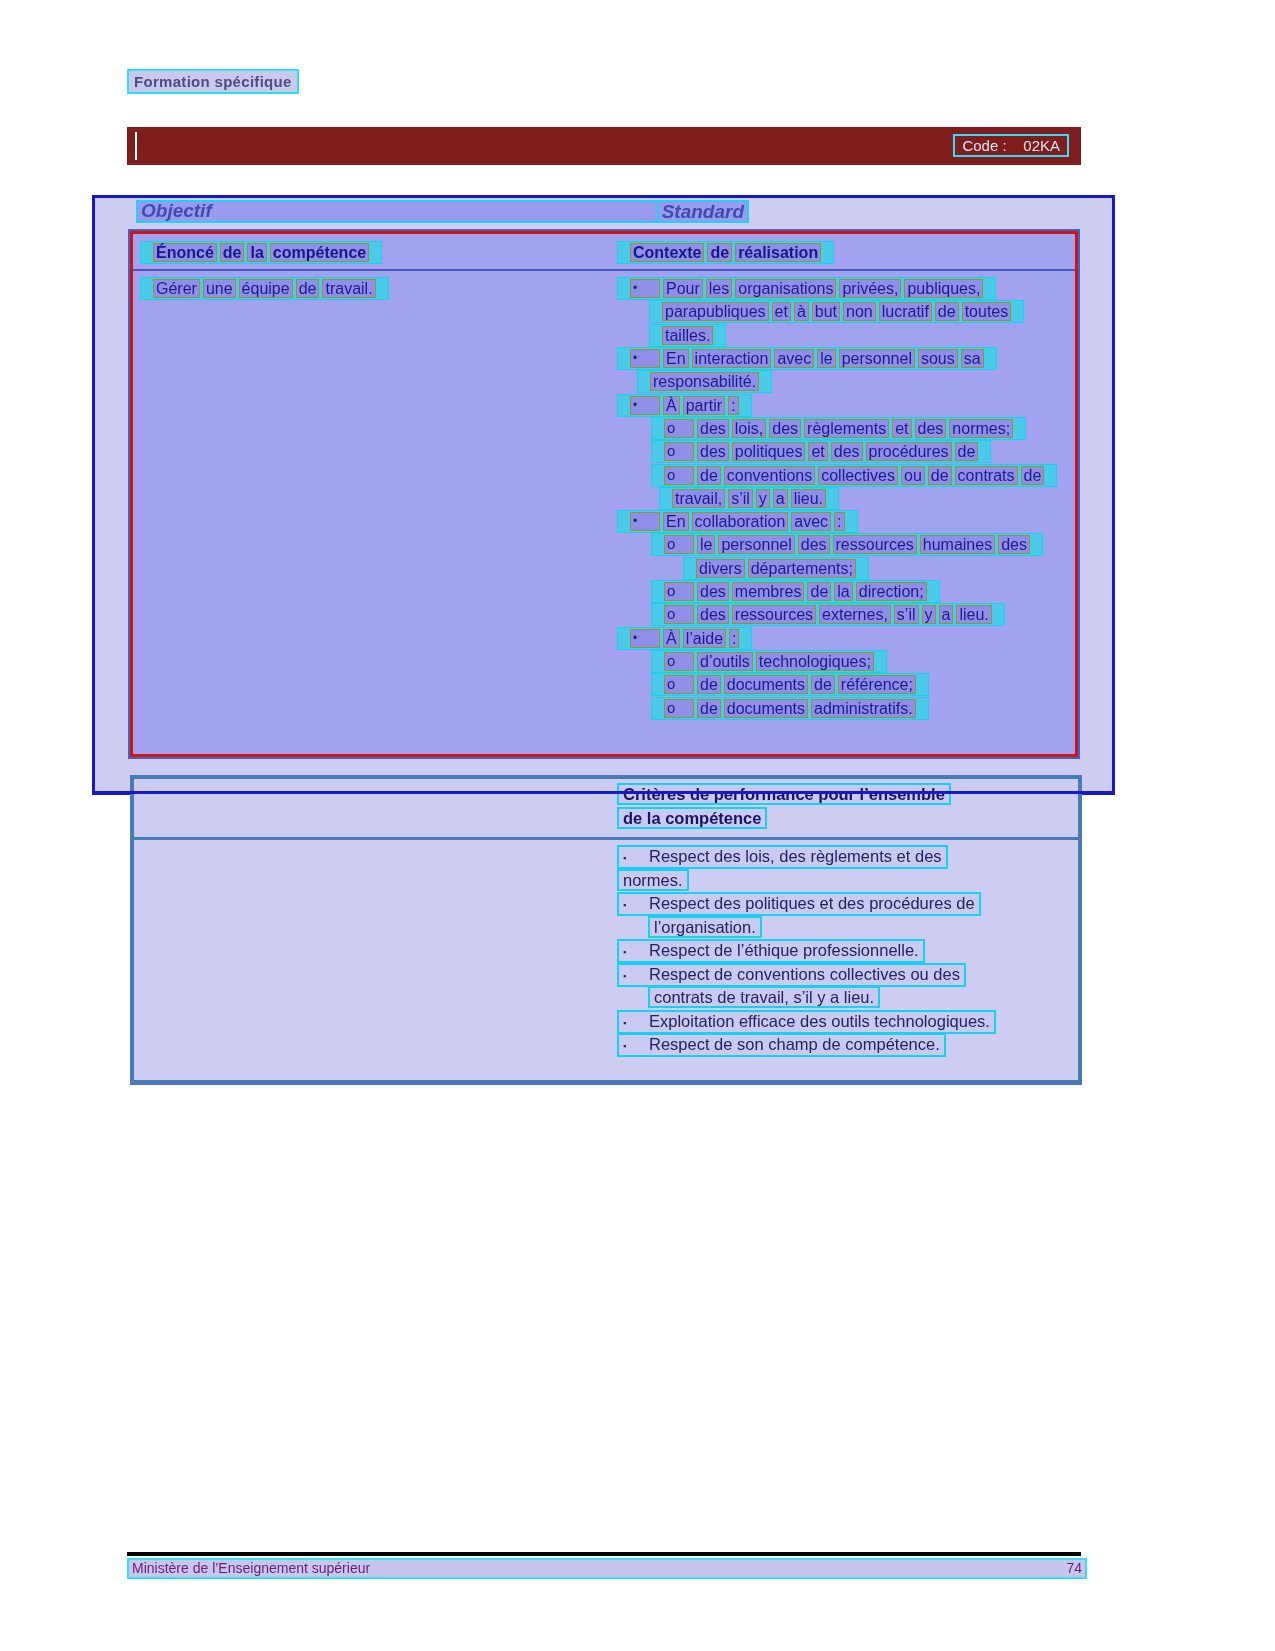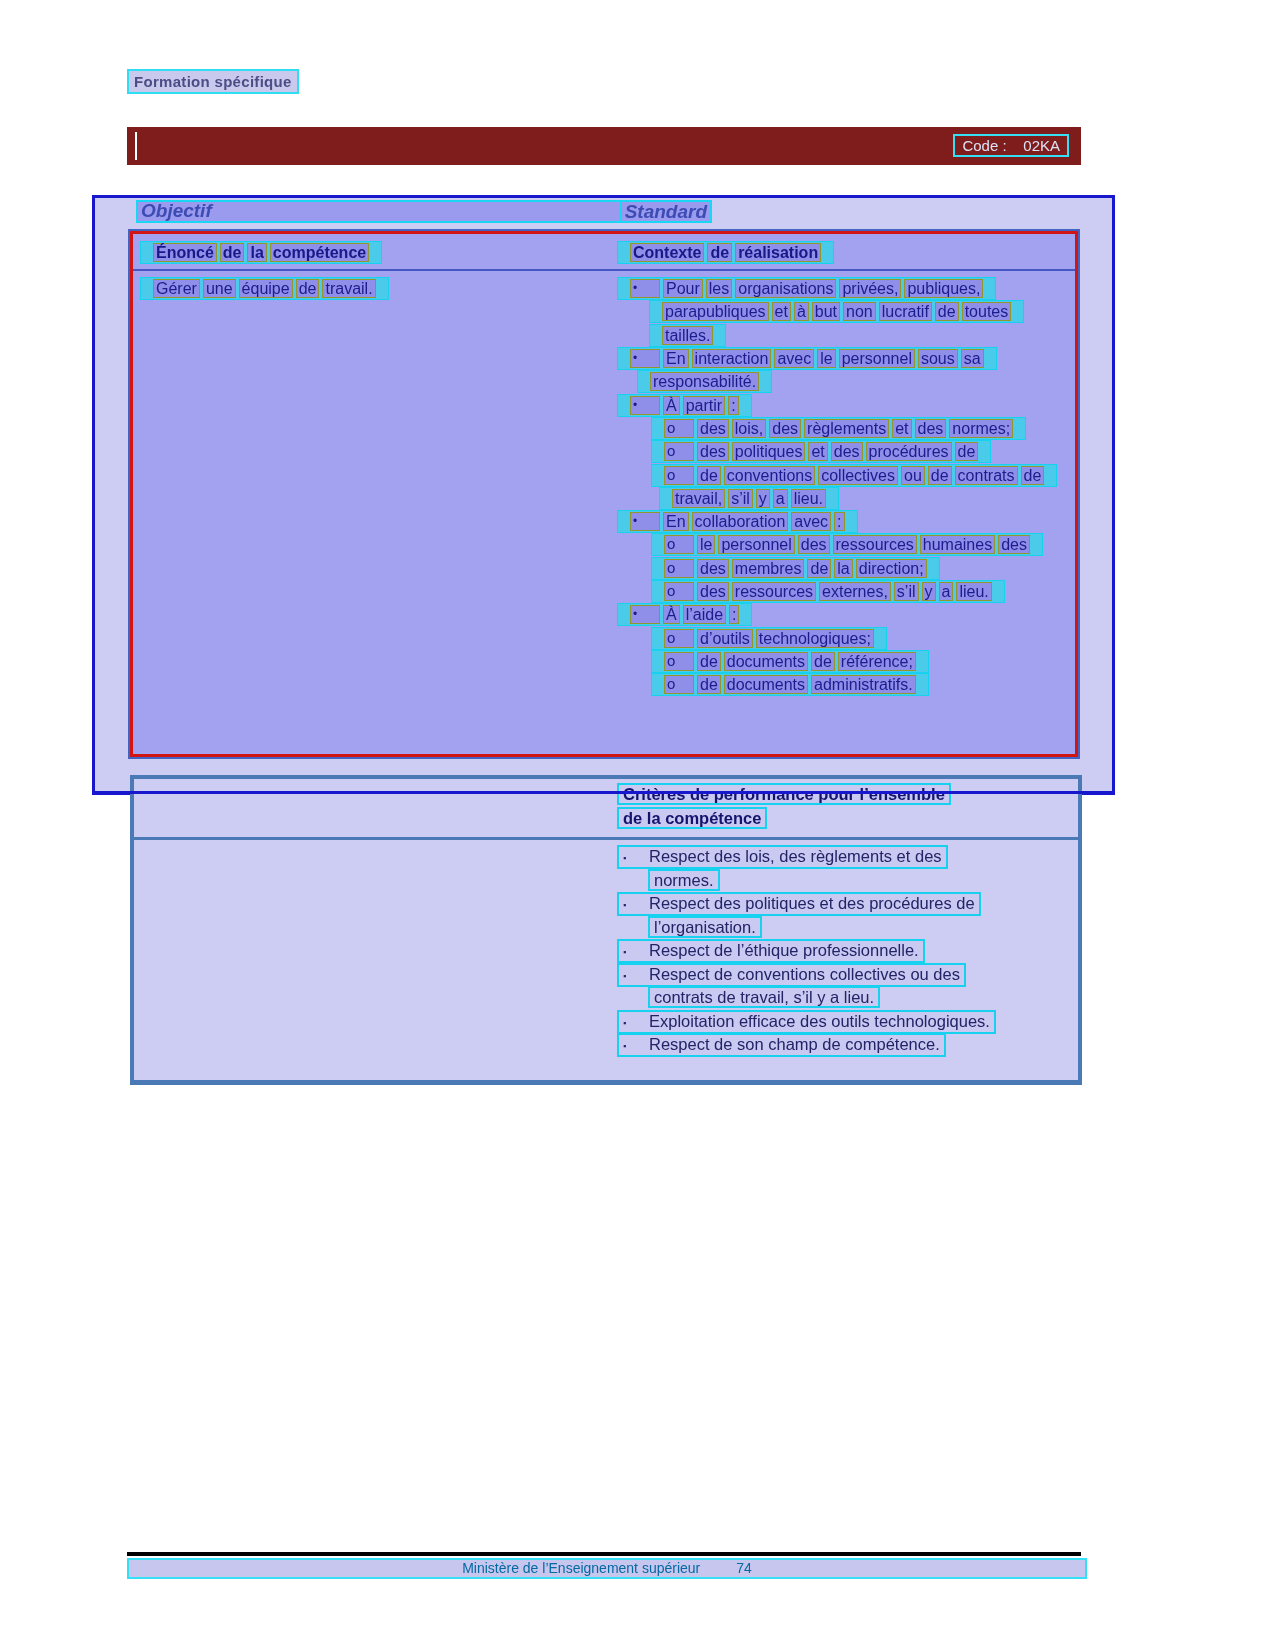--- a/index.html
+++ b/index.html
@@ -23,21 +23,21 @@
   #code-box{
     position:absolute;right:12px;top:7px;padding:1px 7px;
     border:2px solid #35e0f5;color:#dbe3f6;font-size:15px;white-space:pre;
   }
 
   
   #outer-box{left:92px;top:195px;width:1017px;height:594px;border:3px solid #1717ce;background:#cdcdf4;z-index:1;}
   #obj-band{
     left:136px;top:200px;width:572px;height:19px;
     border:2px solid #19d7f2;background:#9a9aef;z-index:2;
-    font-size:19px;font-weight:bold;font-style:italic;color:#3c4cb2;line-height:19px;
+    font-size:19px;font-weight:bold;font-style:italic;color:#3c4cb2;line-height:19px;padding-left:37px;
   }
   #obj-band .obj{position:absolute;left:3px;top:-1px;}
   #std-box{position:absolute;right:-2px;top:-2px;height:19px;padding:0 3px;border:2px solid #19d7f2;line-height:19px;}
 
   
   #table1{
     left:130px;top:231px;width:942px;height:520px;
     border:3px solid #d11414;outline:2px solid #4464c4;background:#a2a2f1;z-index:2;
     display:grid;grid-template-rows:37px 1fr;grid-template-columns:480px 1fr;
   }
@@ -80,22 +80,22 @@
   .cline.hdr{font-weight:bold;color:#14146e;}
   .cbul{display:inline-block;width:26px;font-size:9px;vertical-align:1px;color:#232366;}
 
   
   #blue-line{left:92px;top:791px;width:1023px;height:3px;background:#1717ce;z-index:3;}
 
   
   #footer-rule{left:127px;top:1552px;width:954px;height:4px;background:#000000;}
   #footer-bar{
     left:127px;top:1558px;width:950px;height:17px;
-    border:2px solid #35e0f5;background:#c6c6ef;color:#0369a1;font-size:14px;line-height:17px;
-    display:flex;justify-content:center;padding:0 3px;gap:36px;
+    border:2px solid #35e0f5;background:#c6c6ef;color:#701a75;font-size:14px;line-height:17px;
+    display:flex;justify-content:space-between;padding:0 3px;gap:36px;
   }
 </style>
 </head>
 <body>
 
 <div class="abs" id="top-label">Formation spécifique</div>
 
 <div class="abs" id="header-bar">
   <div class="vline"></div>
   <div id="code-box"><span>Code :</span><span>    </span><span>02KA</span></div>
@@ -216,20 +216,24 @@
           </span></div>
         <div class="t1row" style="margin-left: 34px;"><span class="lbox">
             <span class="w bw l2">o</span>
             <span class="w">le</span>
             <span class="w">personnel</span>
             <span class="w">des</span>
             <span class="w">ressources</span>
             <span class="w">humaines</span>
             <span class="w">des</span>
           </span></div>
+        <div class="t1row" style="margin-left: 66px;"><span class="lbox">
+            <span class="w">divers</span>
+            <span class="w">départements;</span>
+          </span></div>
         <div class="t1row" style="margin-left: 34px;"><span class="lbox">
             <span class="w bw l2">o</span>
             <span class="w">des</span>
             <span class="w">membres</span>
             <span class="w">de</span>
             <span class="w">la</span>
             <span class="w">direction;</span>
           </span></div>
         <div class="t1row" style="margin-left: 34px;"><span class="lbox">
             <span class="w bw l2">o</span>
@@ -272,21 +276,21 @@
 <div class="abs" id="table2">
   <div id="t2-h-left"></div>
   <div id="t2-h-right">
       <div class="crow"><span class="cline hdr">Critères de performance pour l’ensemble</span></div>
       <div class="crow"><span class="cline hdr">de la compétence</span></div>
     </div>
   <div id="t2-b-left"></div>
   <div id="t2-b-right">
       <div id="crit-list">
         <div class="crow"><span class="cline"><span class="cbul">▪</span>Respect des lois, des règlements et des</span></div>
-        <div class="crow" style="margin-left: 31px; border-radius: 6px;"><span class="cline">normes.</span></div>
+        <div class="crow" style=" border-radius: 6px;"><span class="cline">normes.</span></div>
         <div class="crow"><span class="cline"><span class="cbul">▪</span>Respect des politiques et des procédures de</span></div>
         <div class="crow" style="margin-left: 31px;"><span class="cline">l’organisation.</span></div>
         <div class="crow"><span class="cline"><span class="cbul">▪</span>Respect de l’éthique professionnelle.</span></div>
         <div class="crow"><span class="cline"><span class="cbul">▪</span>Respect de conventions collectives ou des</span></div>
         <div class="crow" style="margin-left: 31px;"><span class="cline">contrats de travail, s’il y a lieu.</span></div>
         <div class="crow"><span class="cline"><span class="cbul">▪</span>Exploitation efficace des outils technologiques.</span></div>
         <div class="crow"><span class="cline"><span class="cbul">▪</span>Respect de son champ de compétence.</span></div>
       </div>
     </div>
 </div>

